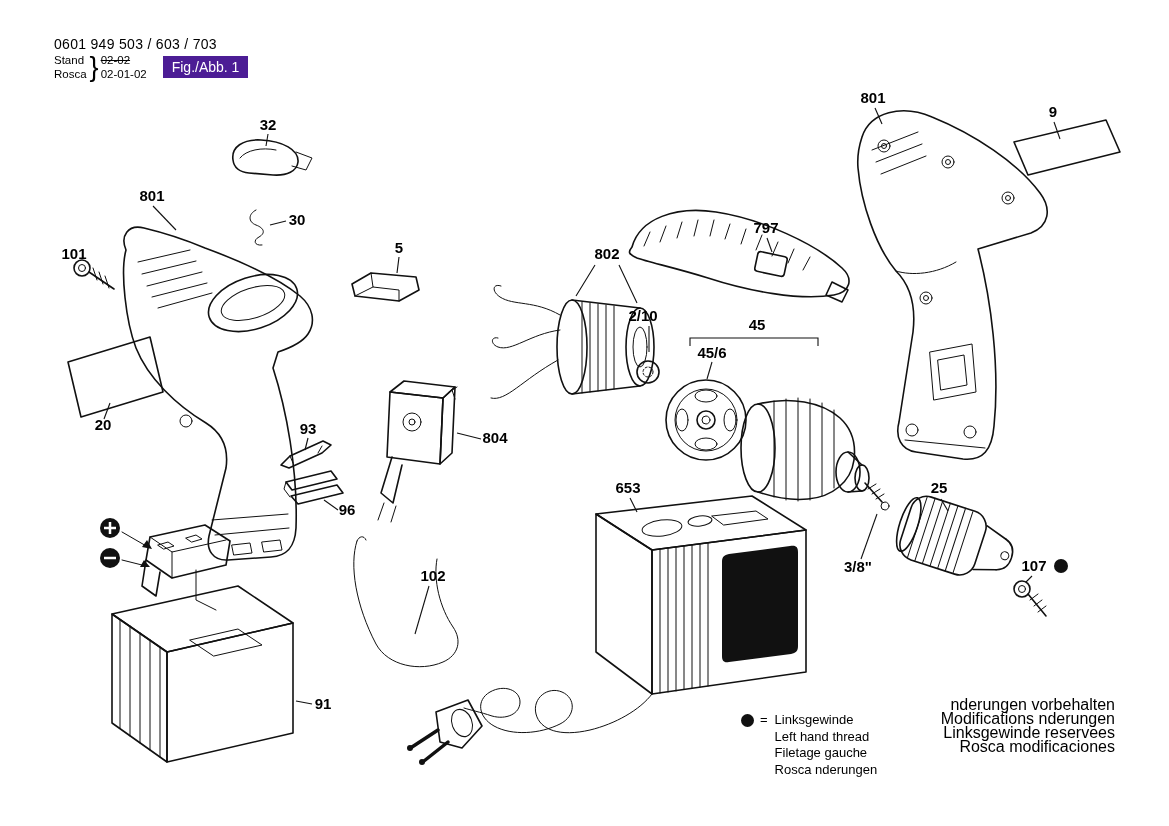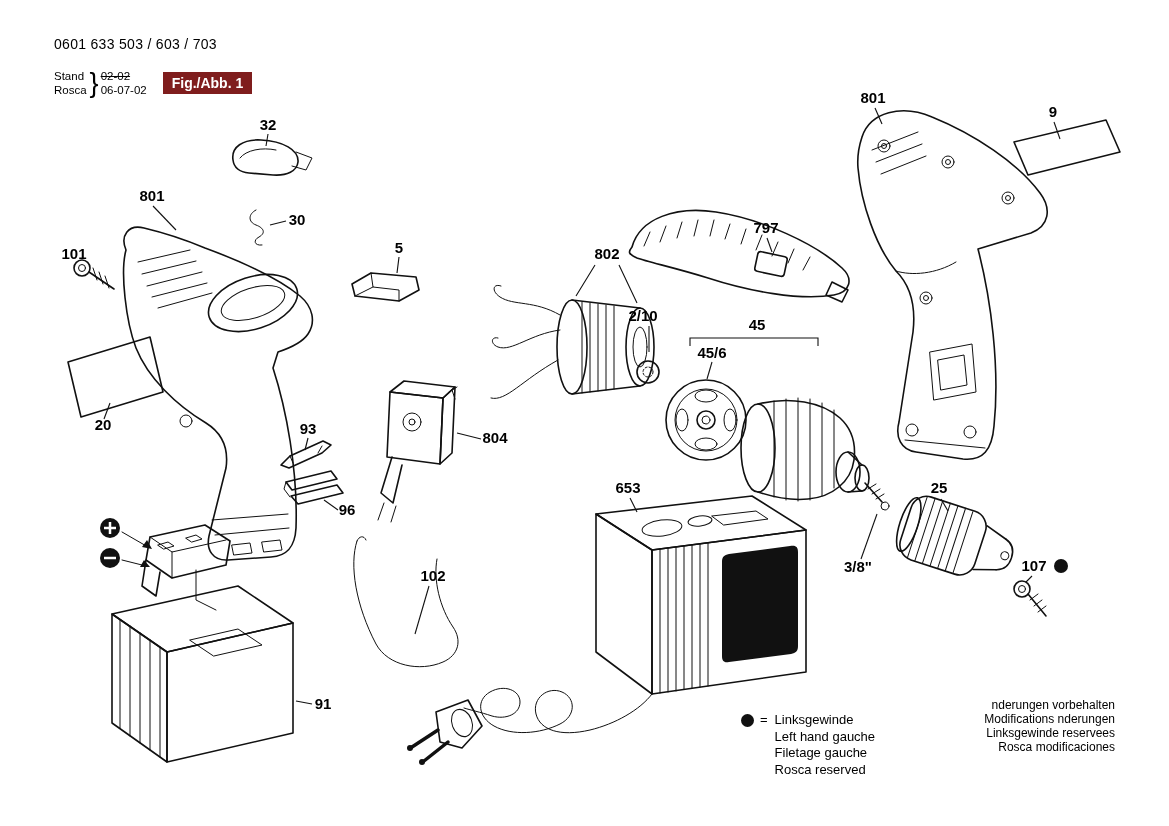--- a/index.html
+++ b/index.html
@@ -6,30 +6,30 @@
   .page{position:relative;width:1169px;height:826px;background:#fff;overflow:hidden;
         font-family:"Liberation Sans","DejaVu Sans",sans-serif;color:#000;}
   svg{position:absolute;left:0;top:0;}
   .ln{stroke:#111;fill:none;stroke-width:1.6;stroke-linecap:round;stroke-linejoin:round;}
   .thin{stroke:#111;fill:none;stroke-width:1;stroke-linecap:round;stroke-linejoin:round;}
   .leader path{stroke:#111;fill:none;stroke-width:1.1;}
   .fillb{fill:#111;stroke:none;}
   .callout{font:bold 15px "Liberation Sans","DejaVu Sans",sans-serif;fill:#000;}
   .header{position:absolute;left:54px;top:36px;}
   .part-number{font-size:14px;letter-spacing:.3px;}
-  .issue-block{display:flex;align-items:center;margin-top:17px;}
+  .issue-block{display:flex;align-items:center;margin-top:1px;}
   .issue-labels div,.issue-values div{font-size:11.5px;line-height:14px;}
   .brace{font-size:27px;font-weight:400;margin:0 2px 0 3px;line-height:28px;}
   .struck{text-decoration:line-through;}
-  .fig-box{background:#7f1d1d;color:#fff;font-weight:bold;font-size:14px;
+  .fig-box{background:#4c1d95;color:#fff;font-weight:normal;font-size:14px;
            padding:3px 9px;margin-left:16px;}
   .legend{position:absolute;left:741px;top:712px;display:flex;align-items:flex-start;font-size:13px;line-height:16.5px;}
   .legend-dot{width:13px;height:13px;border-radius:50%;background:#111;display:inline-block;margin-top:2px;}
   .legend-eq{margin:0 7px 0 6px;}
-  .footer{position:absolute;right:54px;top:698px;text-align:right;font-size:12px;line-height:14px;}
+  .footer{position:absolute;right:54px;top:698px;text-align:right;font-size:16px;line-height:14px;}
 </style>
 </head>
 <body>
 
 <div class="page">
 
   <svg width="1169" height="826" viewBox="0 0 1169 826">
 
     <g>
       <path class="ln" d="M126,250 C120,236 128,224 144,228 C165,233 186,240 205,248 C243,262 278,278 300,296 C313,307 316,322 308,334 C302,343 290,348 278,352 L273,368 C286,408 298,470 296,528 C295,547 287,556 271,557 L228,560 C213,561 206,550 209,536 L226,468 C229,447 222,433 206,423 C176,405 148,378 136,348 C126,322 120,272 126,250 Z"></path>
@@ -255,43 +255,43 @@
       <text class="callout" x="873" y="103">801</text>
       <text class="callout" x="1053" y="117">9</text>
       <text class="callout" x="628" y="493">653</text>
       <text class="callout" x="858" y="572">3/8"</text>
       <text class="callout" x="939" y="493">25</text>
       <text class="callout" x="1034" y="571">107</text>
     </g>
   </svg>
 
   <div class="header">
-    <div class="part-number">0601 633 503 / 603 / 703</div>
+    <div class="part-number">0601 949 503 / 603 / 703</div>
     <div class="issue-block">
       <div class="issue-labels">
         <div>Stand</div>
         <div>Rosca</div>
       </div>
       <div class="brace">}</div>
       <div class="issue-values">
         <div class="struck">02-02</div>
-        <div>06-07-02</div>
+        <div>02-01-02</div>
       </div>
       <div class="fig-box">Fig./Abb. 1</div>
     </div>
   </div>
 
   <div class="legend">
     <span class="legend-dot"></span>
     <span class="legend-eq">=</span>
     <div class="legend-lines">
       <div>Linksgewinde</div>
-      <div>Left hand gauche</div>
+      <div>Left hand thread</div>
       <div>Filetage gauche</div>
-      <div>Rosca reserved</div>
+      <div>Rosca nderungen</div>
     </div>
   </div>
 
   <div class="footer">
     <div>nderungen vorbehalten</div>
     <div>Modifications nderungen</div>
     <div>Linksgewinde reservees</div>
     <div>Rosca modificaciones</div>
   </div>
 

